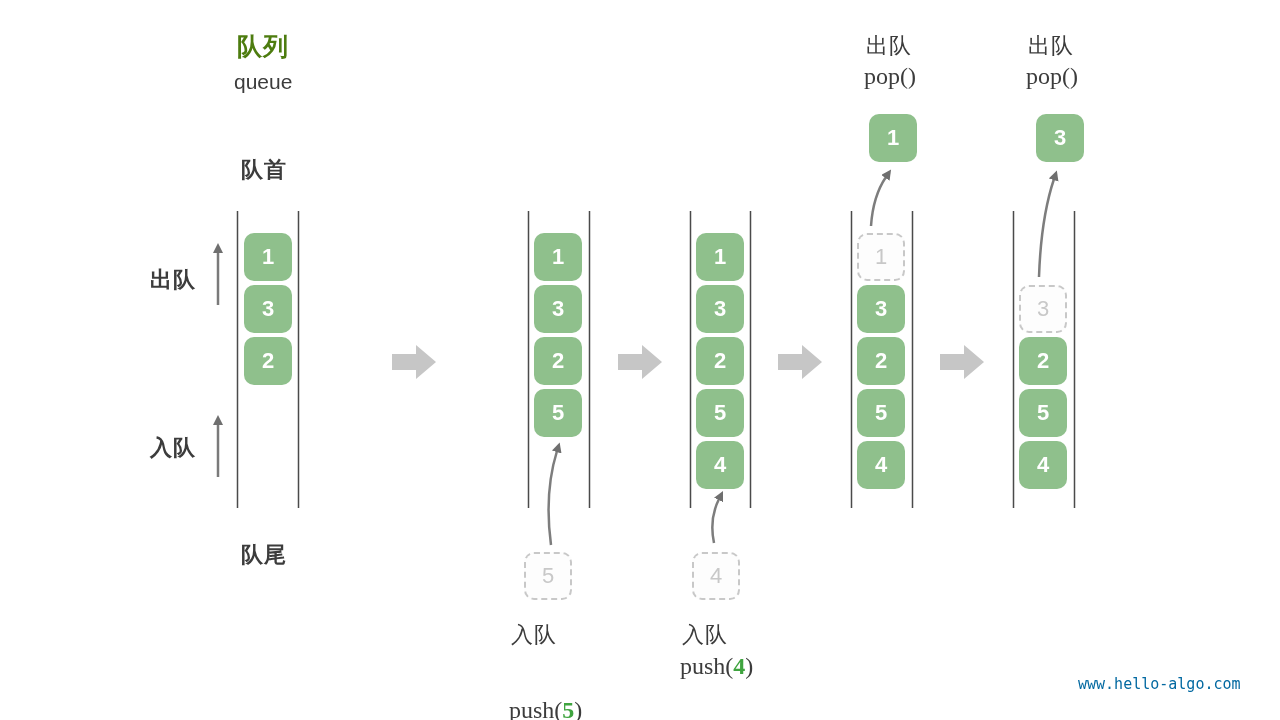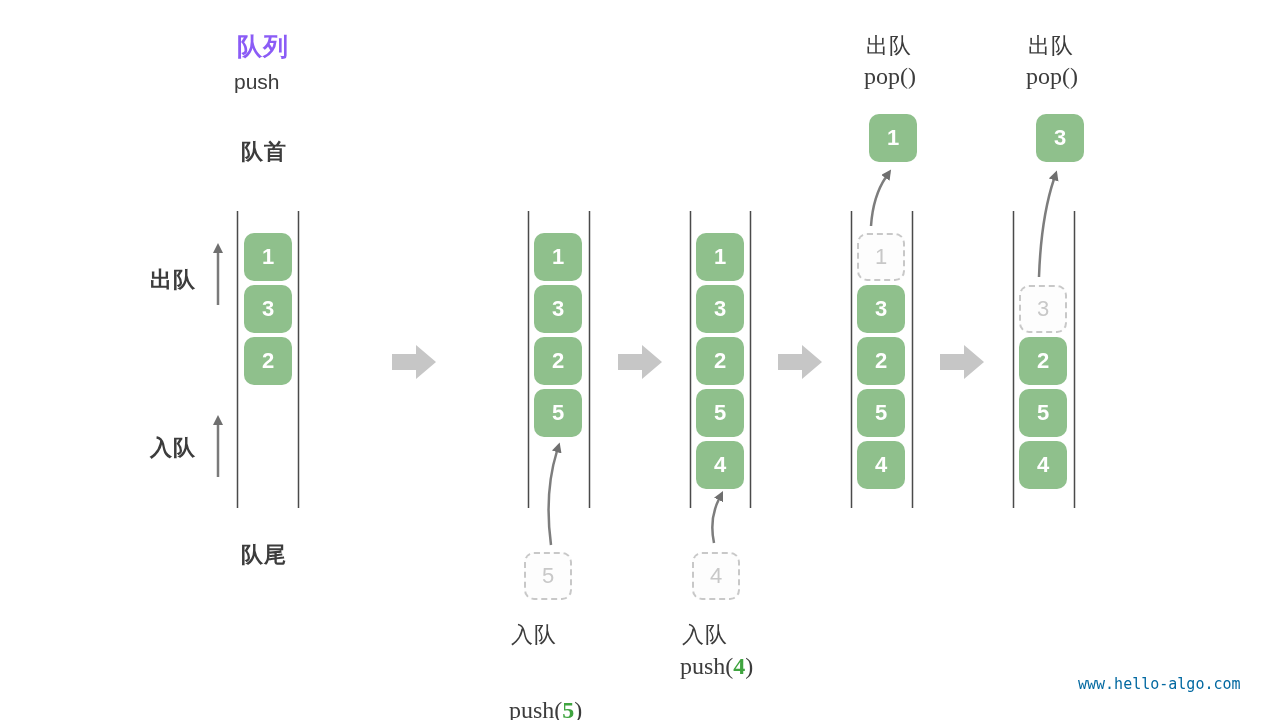--- a/index.html
+++ b/index.html
@@ -2,21 +2,21 @@
 <html><head>
 <meta charset="utf-8">
 <style>
   html,body{margin:0;padding:0;background:#ffffff;}
   .stage{
     position:relative;width:1280px;height:720px;background:#ffffff;overflow:hidden;
     font-family:"Liberation Sans",sans-serif;color:#3c3c3c;
   }
   .overlay{position:absolute;left:0;top:0;width:1280px;height:720px;pointer-events:none;}
   .abs{position:absolute;}
-  .title-zh{font-size:25px;font-weight:700;color:#8b5cf6;letter-spacing:1px;}
+  .title-zh{font-size:25px;font-weight:700;color:#4d7c0f;letter-spacing:1px;}
   .title-en{font-size:21px;color:#3c3c3c;}
   .side-label{font-size:22px;font-weight:700;color:#3c3c3c;letter-spacing:1px;}
   .op-zh{font-size:22px;font-weight:400;color:#3c3c3c;letter-spacing:1px;}
   .code{font-family:Liberation Serif, serif;font-size:24px;color:#3c3c3c;}
   .code .arg{color:#3fa43f;font-weight:700;}
   .cell{
     position:absolute;width:48px;height:48px;border-radius:10px;background:#8fc08c;
     color:#ffffff;font-size:22px;font-weight:700;
     display:flex;align-items:center;justify-content:center;
   }
@@ -64,23 +64,23 @@
     <path d="M871,226 Q873,196 886,177" fill="none" stroke="#7d7d7d" stroke-width="2.5" marker-end="url(#ah)"></path>
     <path d="M1039,277 Q1041,218 1054,179" fill="none" stroke="#7d7d7d" stroke-width="2.5" marker-end="url(#ah)"></path>
 
     <polygon fill="#c6c6c6" points="392,354 416,354 416,345 436,362 416,379 416,370 392,370"></polygon>
     <polygon fill="#c6c6c6" points="618,354 642,354 642,345 662,362 642,379 642,370 618,370"></polygon>
     <polygon fill="#c6c6c6" points="778,354 802,354 802,345 822,362 802,379 802,370 778,370"></polygon>
     <polygon fill="#c6c6c6" points="940,354 964,354 964,345 984,362 964,379 964,370 940,370"></polygon>
   </svg>
 
   <div class="abs title-zh" style="left:237px;top:30px;">队列</div>
-  <div class="abs title-en" style="left:234px;top:70px;">push</div>
+  <div class="abs title-en" style="left:234px;top:70px;">queue</div>
 
-  <div class="abs side-label" style="left:241px;top:137px;">队首</div>
+  <div class="abs side-label" style="left:241px;top:155px;">队首</div>
   <div class="abs side-label" style="left:241px;top:540px;text-align:right;">队尾</div>
   <div class="abs side-label" style="left:150px;top:265px;">出队</div>
   <div class="abs side-label" style="left:150px;top:433px;">入队</div>
 
   <div class="cell" style="left:244px;top:233px;">1</div>
   <div class="cell" style="left:244px;top:285px;">3</div>
   <div class="cell" style="left:244px;top:337px;">2</div>
 
   <div class="cell" style="left:534px;top:233px;">1</div>
   <div class="cell" style="left:534px;top:285px;">3</div>

